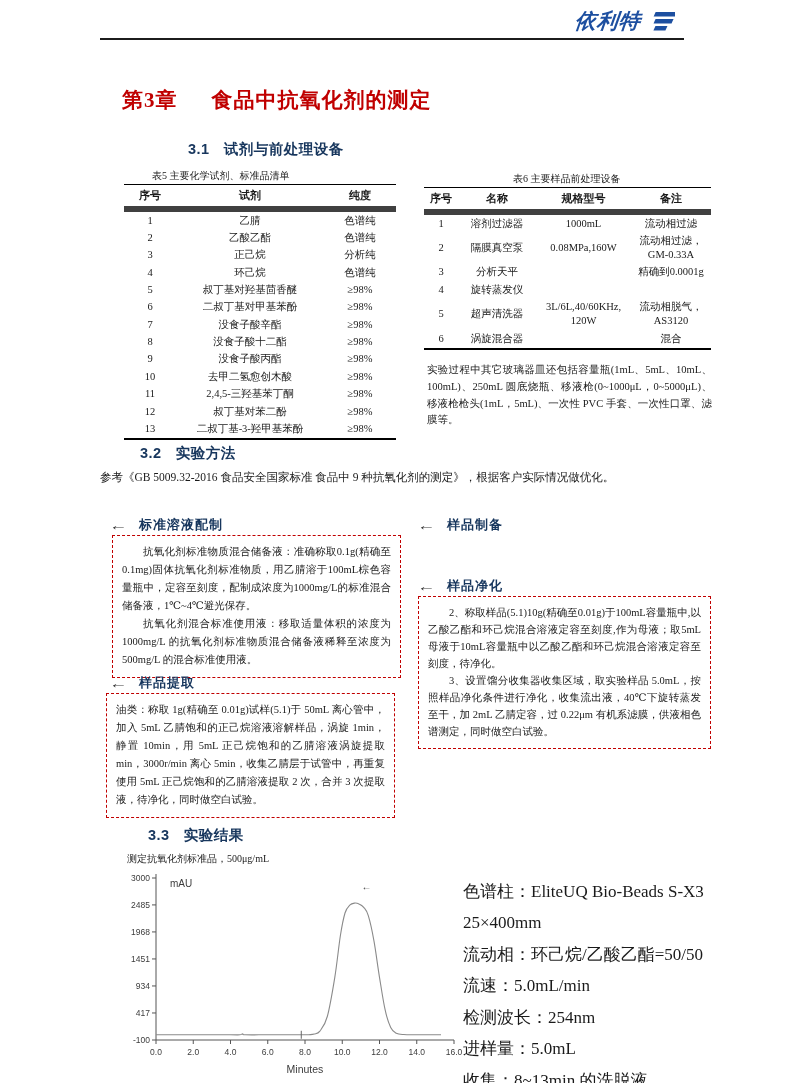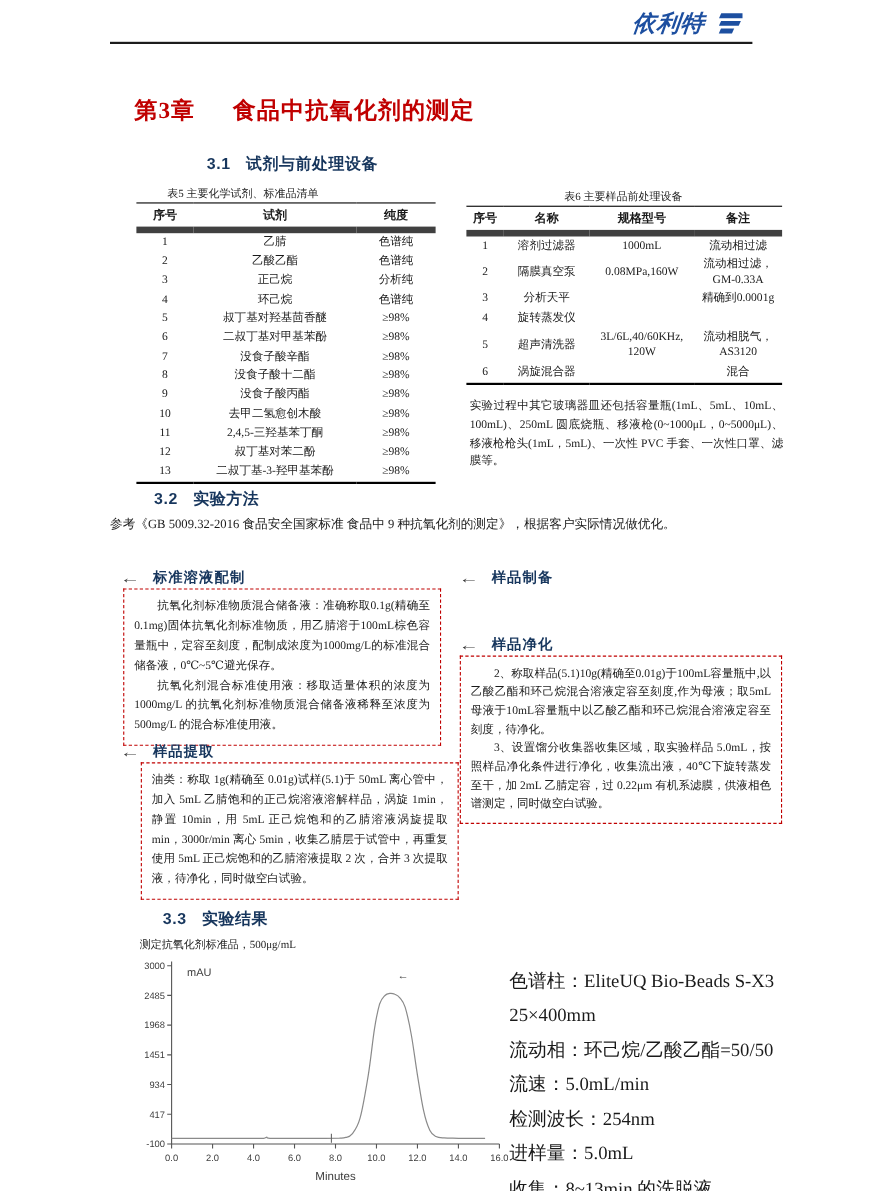--- a/index.html
+++ b/index.html
@@ -40,21 +40,21 @@
   .intro { position:absolute; top:468px; left:100px; width:614px; font-size:11.5px; line-height:1.65; }
 
   
   .boxtitle { position:absolute; font-family:"Liberation Sans","DejaVu Sans",sans-serif; font-size:13px; font-weight:bold; color:#17365d; display:flex; align-items:center; gap:12px; letter-spacing:1px; }
   .arrow-ic { color:#3a3a3a; font-weight:bold; font-size:14px; transform:skewX(-12deg) scaleX(1.3); display:inline-block; }
   .dashbox { position:absolute; border:1.6px dashed #c00000; padding:7px 9px 8px 9px; font-size:10.5px; line-height:1.72; text-align:justify; background:#fff; }
   .dashbox p.ind { text-indent:2em; }
   #bt-std   { top:516px; left:112px; }
   #box-std  { top:535px; left:112px; width:289px; }
   #bt-ext   { top:674px; left:112px; }
-  #box-ext  { top:693px; left:128px; width:289px; }
+  #box-ext  { top:693px; left:106px; width:289px; }
   #bt-prep  { top:516px; left:420px; }
   #box-prep { top:535px; left:418px; width:293px; }
   #bt-pur   { top:577px; left:420px; }
   #box-pur  { top:596px; left:418px; width:293px; line-height:1.62; }
 
   
   .chart-caption { position:absolute; top:852px; left:127px; font-size:10px; color:#222; }
   #chart { position:absolute; top:864px; left:116px; }
   .conditions { position:absolute; top:876px; left:463px; width:250px; font-size:17px; line-height:1.85; }
 </style>
@@ -216,21 +216,21 @@
   <div class="sec-head" id="sec32">
     <span class="num">3.2</span><span>实验方法</span>
   </div>
   <div class="intro">参考《GB 5009.32-2016 食品安全国家标准 食品中 9 种抗氧化剂的测定》，根据客户实际情况做优化。</div>
 
   <div class="boxtitle" id="bt-std">
     <span class="arrow-ic">←</span>
     <span>标准溶液配制</span>
   </div>
   <div class="dashbox" id="box-std">
-      <p class="ind">抗氧化剂标准物质混合储备液：准确称取0.1g(精确至0.1mg)固体抗氧化剂标准物质，用乙腈溶于100mL棕色容量瓶中，定容至刻度，配制成浓度为1000mg/L的标准混合储备液，0℃~5℃避光保存。</p>
+      <p class="ind">抗氧化剂标准物质混合储备液：准确称取0.1g(精确至0.1mg)固体抗氧化剂标准物质，用乙腈溶于100mL棕色容量瓶中，定容至刻度，配制成浓度为1000mg/L的标准混合储备液，1℃~4℃避光保存。</p>
       <p class="ind">抗氧化剂混合标准使用液：移取适量体积的浓度为1000mg/L 的抗氧化剂标准物质混合储备液稀释至浓度为500mg/L 的混合标准使用液。</p>
     </div>
 
   <div class="boxtitle" id="bt-ext">
     <span class="arrow-ic">←</span>
     <span>样品提取</span>
   </div>
   <div class="dashbox" id="box-ext">
       <p>油类：称取 1g(精确至 0.01g)试样(5.1)于 50mL 离心管中，加入 5mL 乙腈饱和的正己烷溶液溶解样品，涡旋 1min，静置 10min，用 5mL 正己烷饱和的乙腈溶液涡旋提取 min，3000r/min 离心 5min，收集乙腈层于试管中，再重复使用 5mL 正己烷饱和的乙腈溶液提取 2 次，合并 3 次提取液，待净化，同时做空白试验。</p>
     </div>

